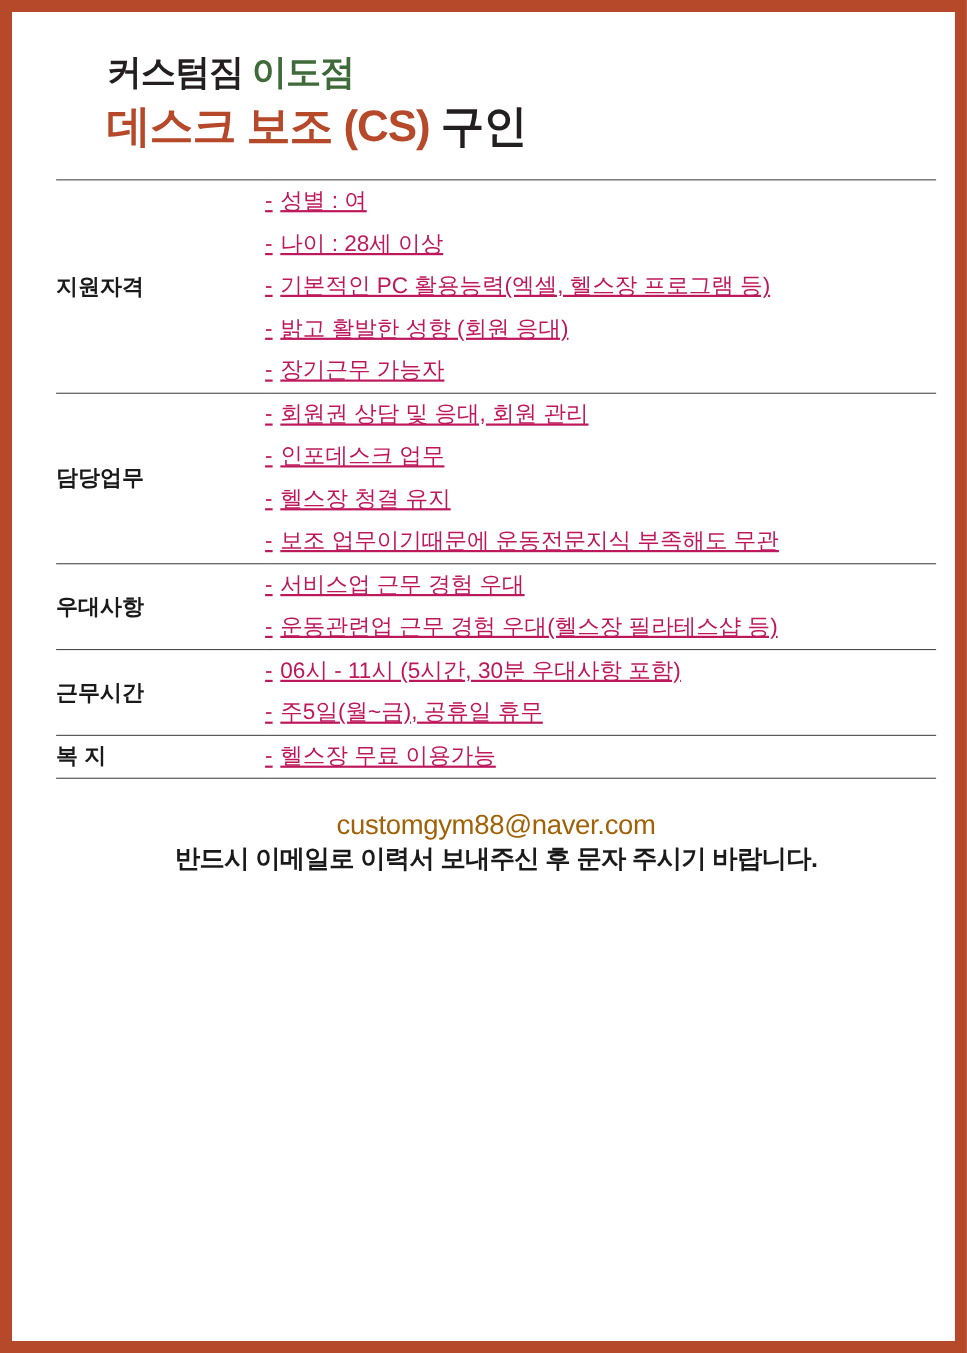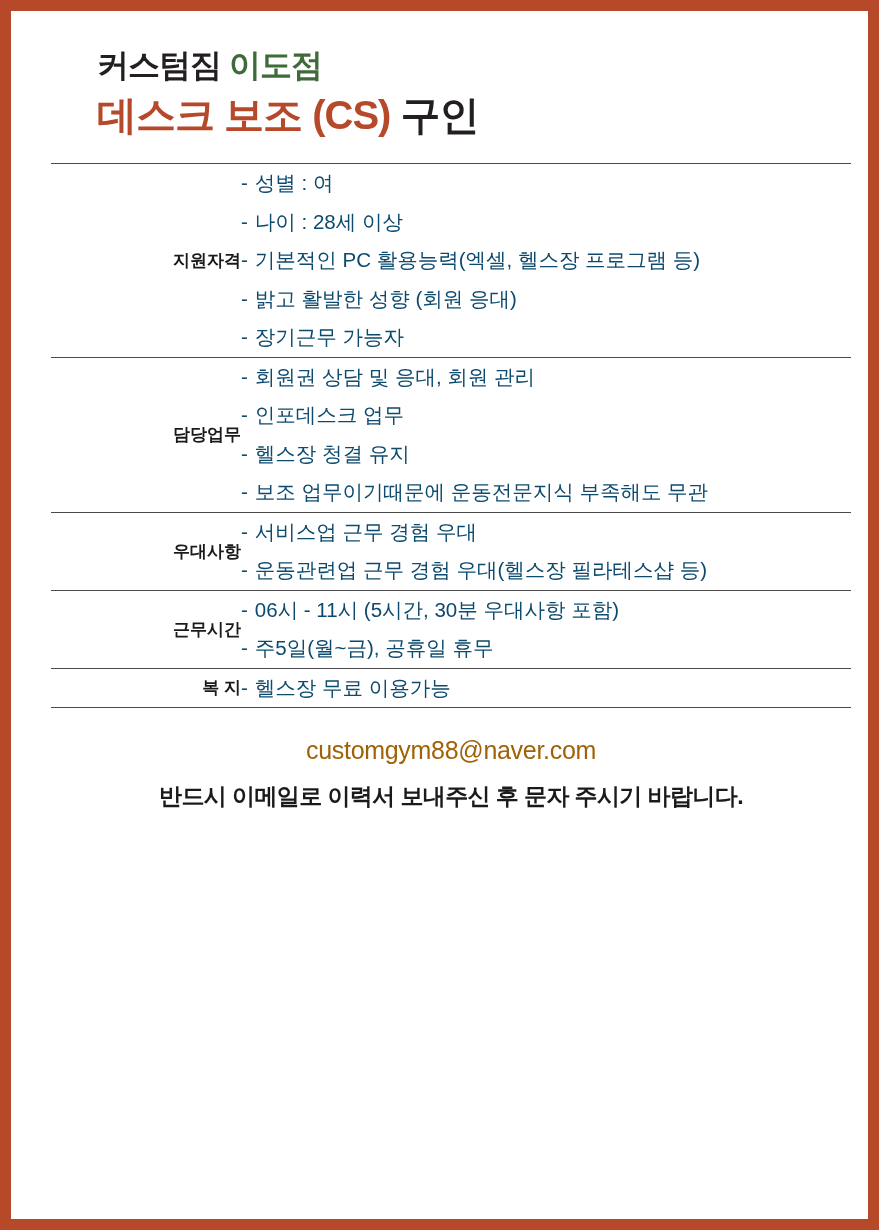--- a/index.html
+++ b/index.html
@@ -63,58 +63,59 @@
   }
   table.spec tr.first {
     border-top: 1.5px solid #4a4a4a;
   }
   table.spec td {
     vertical-align: middle;
     padding: 0;
   }
   td.label {
     width: 190px;
-    text-align: right;
-    font-size: 17px;
+    text-align: left;
+    font-size: 20px;
     font-weight: bold;
     color: #1a1a1a;
     letter-spacing: 0px;
   }
   td.items {
     padding: 14px 6px 14px 36px;
   }
   td.items ul {
     list-style: none;
     margin: 0;
     padding: 0;
   }
   td.items li {
     font-size: 20.5px;
-    color: #0c4a6e;
+    color: #be185d;
     line-height: 1.0;
     padding: 9px 0;
     white-space: nowrap;
+    text-decoration: underline;
   }
   td.items li .dash { margin-right: 7px; }
   .footer {
     width: 800px;
     margin: 0 auto;
     text-align: center;
     padding-top: 28px;
   }
   .footer .email {
     font-size: 25px;
     color: #a16207;
     letter-spacing: -0.3px;
   }
   .footer .note {
     font-size: 23px;
     font-weight: bold;
     color: #1a1a1a;
-    margin-top: 16px;
+    margin-top: 0;
     letter-spacing: -0.6px;
   }
 </style>
 </head>
 <body>
 
 <div class="poster">
   <div class="inner">
 
     <div class="title-block">

